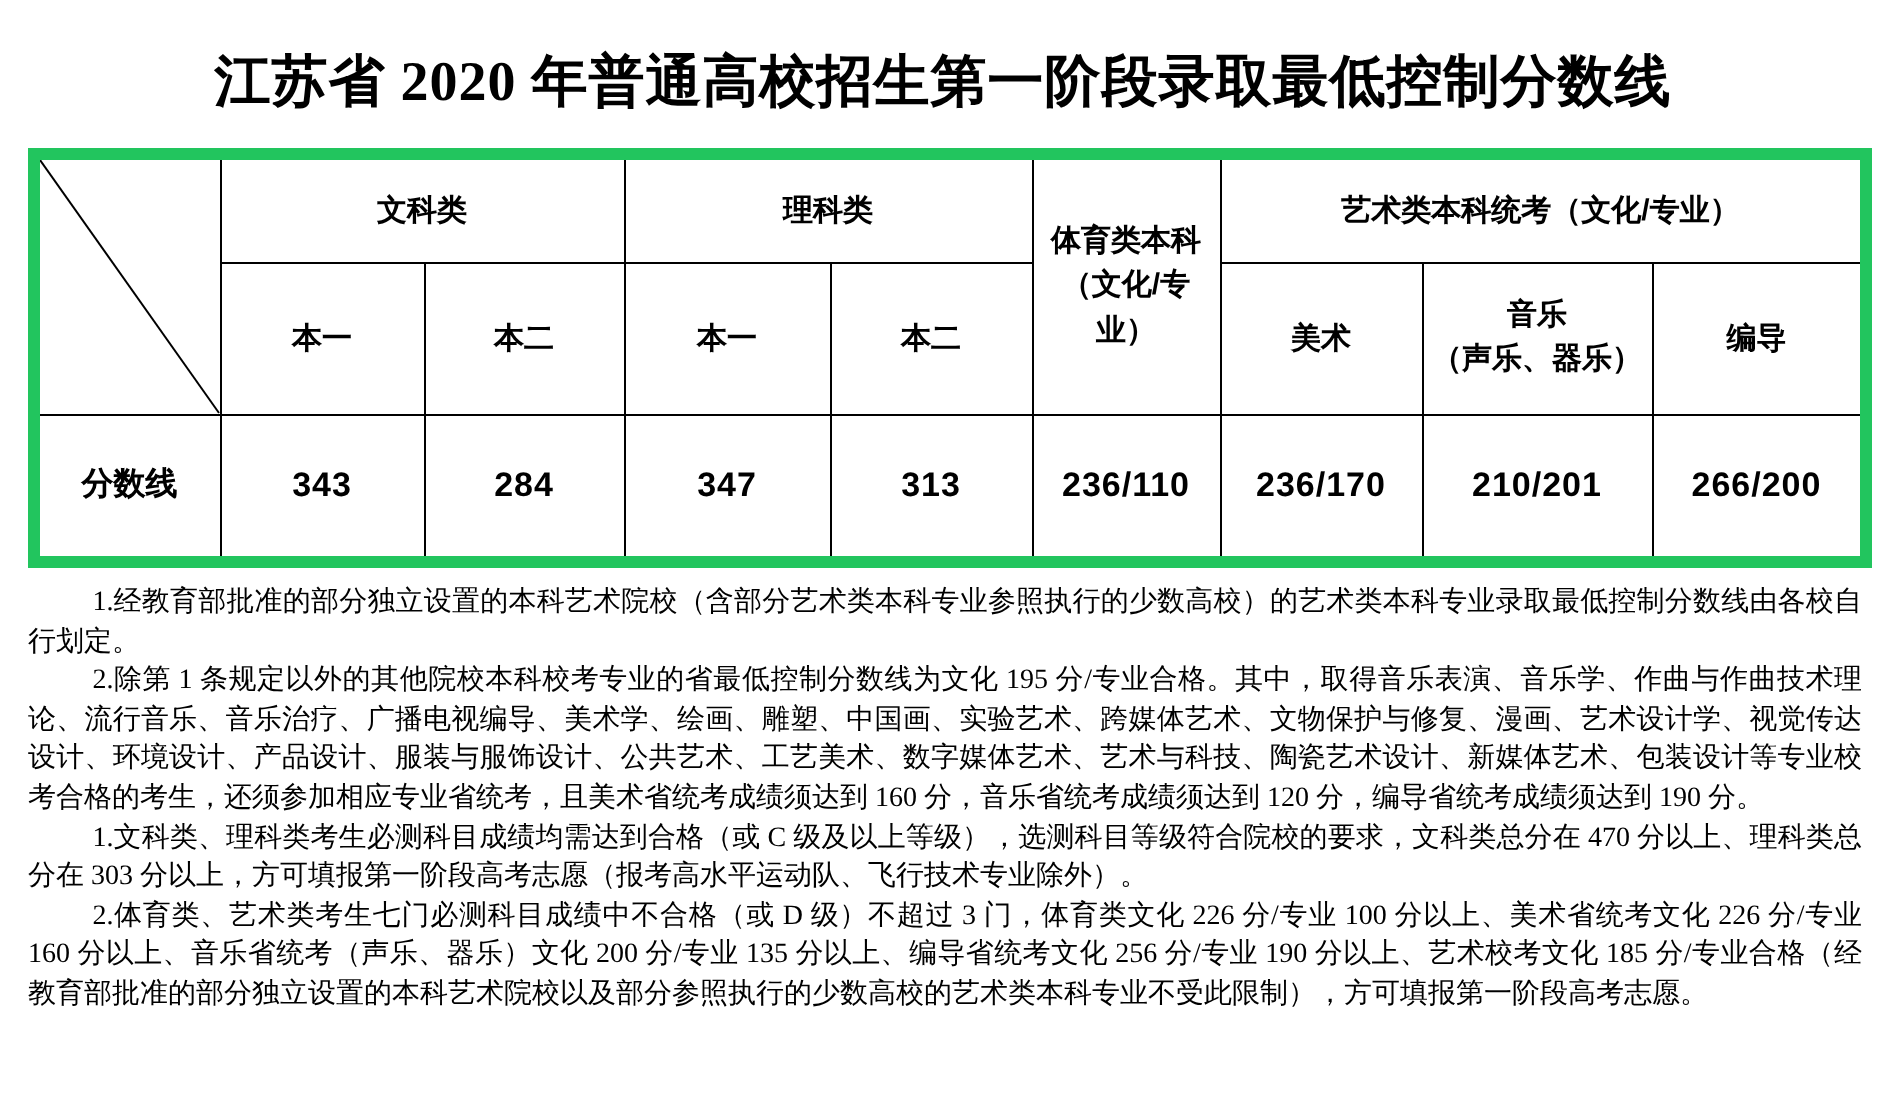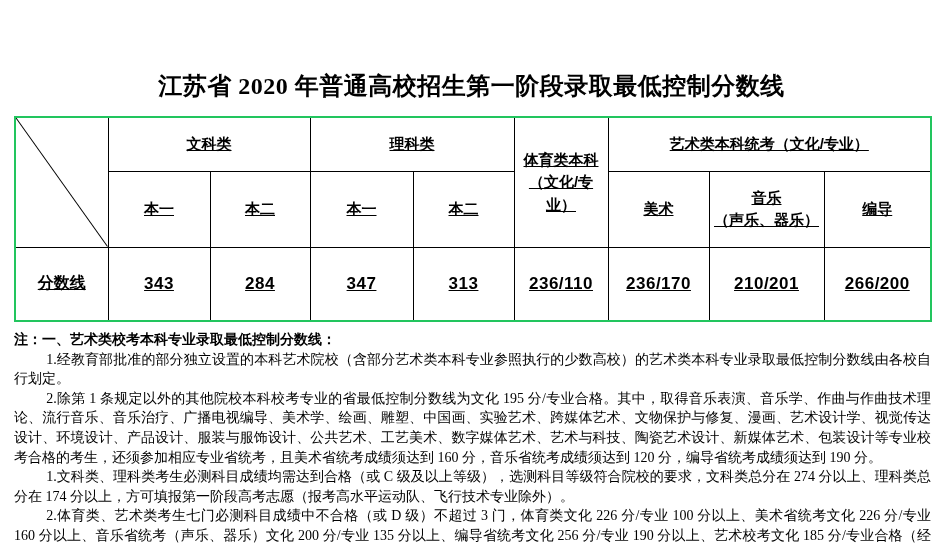--- a/index.html
+++ b/index.html
@@ -8,36 +8,34 @@
     width: 943px; height: 548px;
     font-family: "Liberation Serif", serif;
     color: #000;
     overflow: hidden;
     position: relative;
   }
   .page { width: 943px; height: 548px; background: #fff; }
 
   .doc-title {
     text-align: center;
-    font-size: 24px;
+    font-size: 28px;
     font-weight: bold;
     padding-top: 22px;
     letter-spacing: 0.5px;
     font-family: "Liberation Serif", serif;
-    margin-top: 48px;
   }
 
   table.score-table {
     border-collapse: collapse;
     table-layout: fixed;
     margin: 14px 13px 0 14px;
     width: 916px;
-    border: 2px solid #22c55e;
+    border: 6px solid #22c55e;
     font-family: "Liberation Sans", sans-serif;
-    text-decoration: underline;
   }
   table.score-table td {
     border: 1.5px solid #000;
     text-align: center;
     vertical-align: middle;
     font-weight: bold;
     padding: 2px;
   }
   .row-group td   { height: 54px; font-size: 15px; }
   .row-sub td     { height: 76px; font-size: 15px; }
@@ -114,20 +112,19 @@
         <td class="value-cell">313</td>
         <td class="value-cell">236/110</td>
         <td class="value-cell">236/170</td>
         <td class="value-cell">210/201</td>
         <td class="value-cell">266/200</td>
       </tr>
     </tbody>
   </table>
 
   <div class="notes">
-    <p class="bold no-indent">注：一、艺术类校考本科专业录取最低控制分数线：</p>
     <p>1.经教育部批准的部分独立设置的本科艺术院校（含部分艺术类本科专业参照执行的少数高校）的艺术类本科专业录取最低控制分数线由各校自行划定。</p>
     <p>2.除第 1 条规定以外的其他院校本科校考专业的省最低控制分数线为文化 195 分/专业合格。其中，取得音乐表演、音乐学、作曲与作曲技术理论、流行音乐、音乐治疗、广播电视编导、美术学、绘画、雕塑、中国画、实验艺术、跨媒体艺术、文物保护与修复、漫画、艺术设计学、视觉传达设计、环境设计、产品设计、服装与服饰设计、公共艺术、工艺美术、数字媒体艺术、艺术与科技、陶瓷艺术设计、新媒体艺术、包装设计等专业校考合格的考生，还须参加相应专业省统考，且美术省统考成绩须达到 160 分，音乐省统考成绩须达到 120 分，编导省统考成绩须达到 190 分。</p>
-    <p>1.文科类、理科类考生必测科目成绩均需达到合格（或 C 级及以上等级），选测科目等级符合院校的要求，文科类总分在 274 分以上、理科类总分在 174 分以上，方可填报第一阶段高考志愿（报考高水平运动队、飞行技术专业除外）。</p>
+    <p>1.文科类、理科类考生必测科目成绩均需达到合格（或 C 级及以上等级），选测科目等级符合院校的要求，文科类总分在 470 分以上、理科类总分在 303 分以上，方可填报第一阶段高考志愿（报考高水平运动队、飞行技术专业除外）。</p>
     <p>2.体育类、艺术类考生七门必测科目成绩中不合格（或 D 级）不超过 3 门，体育类文化 226 分/专业 100 分以上、美术省统考文化 226 分/专业 160 分以上、音乐省统考（声乐、器乐）文化 200 分/专业 135 分以上、编导省统考文化 256 分/专业 190 分以上、艺术校考文化 185 分/专业合格（经教育部批准的部分独立设置的本科艺术院校以及部分参照执行的少数高校的艺术类本科专业不受此限制），方可填报第一阶段高考志愿。</p>
   </div>
 
 </div>
 
 </body></html>

